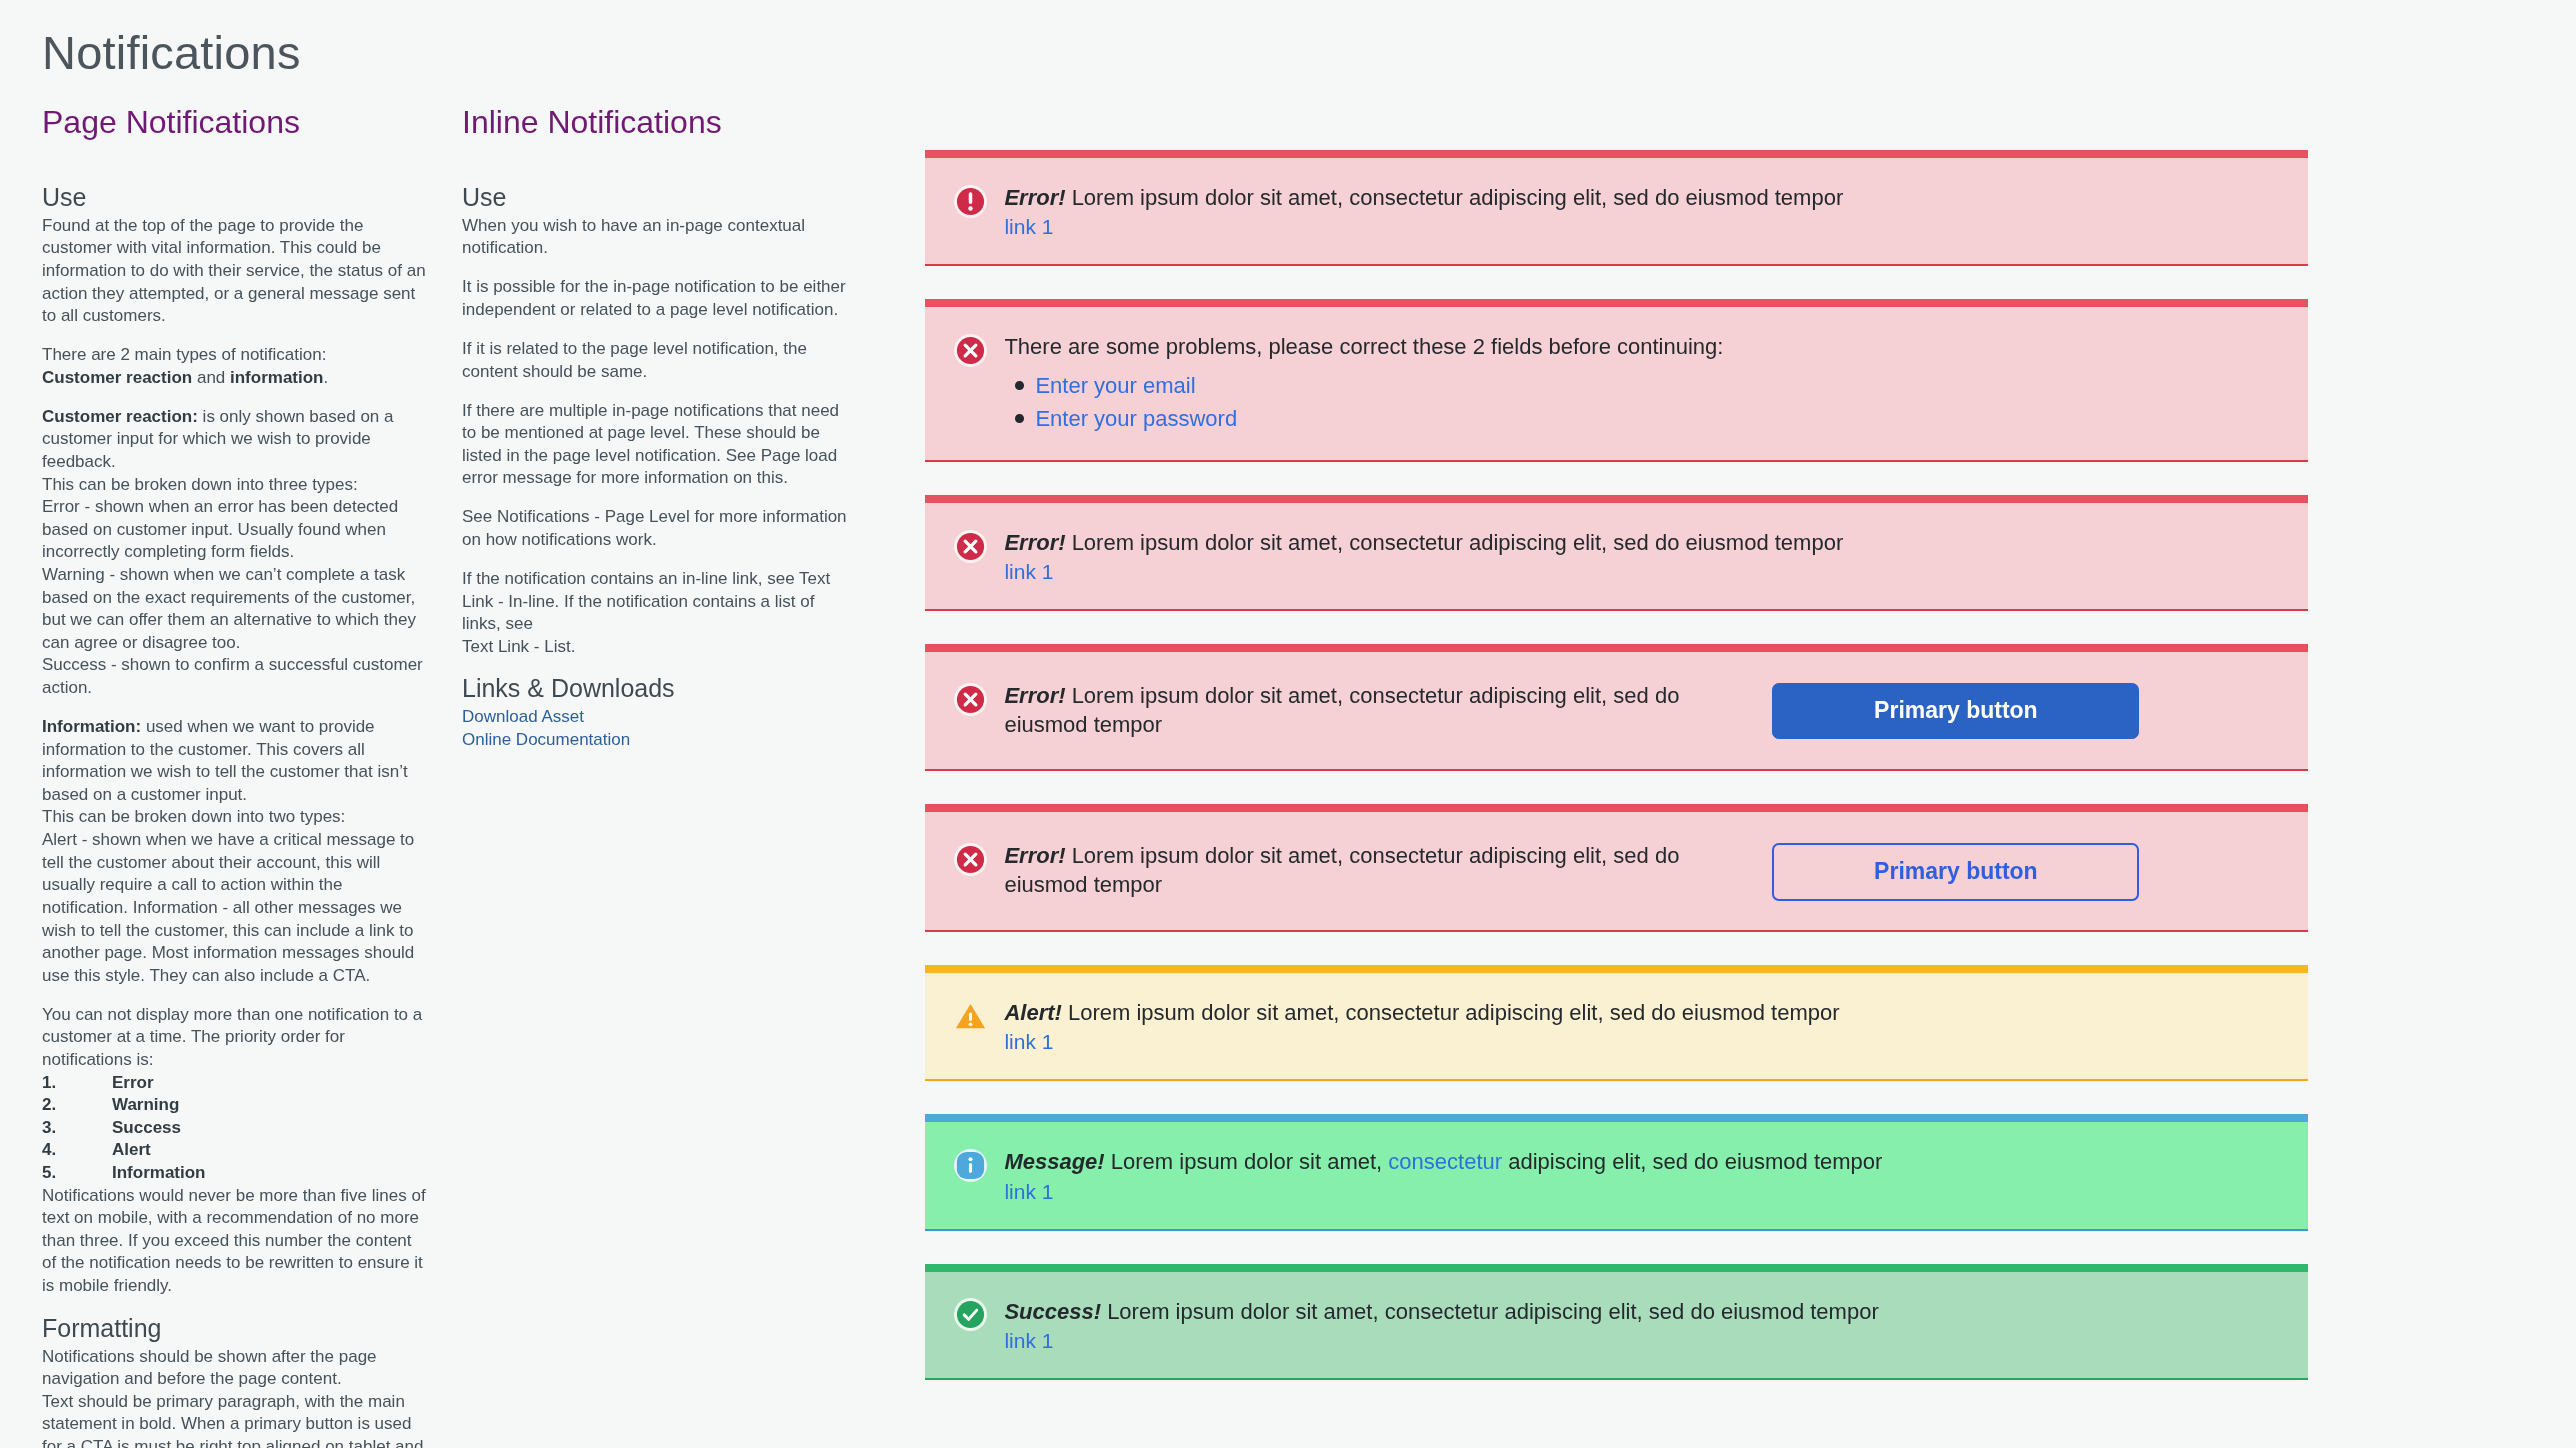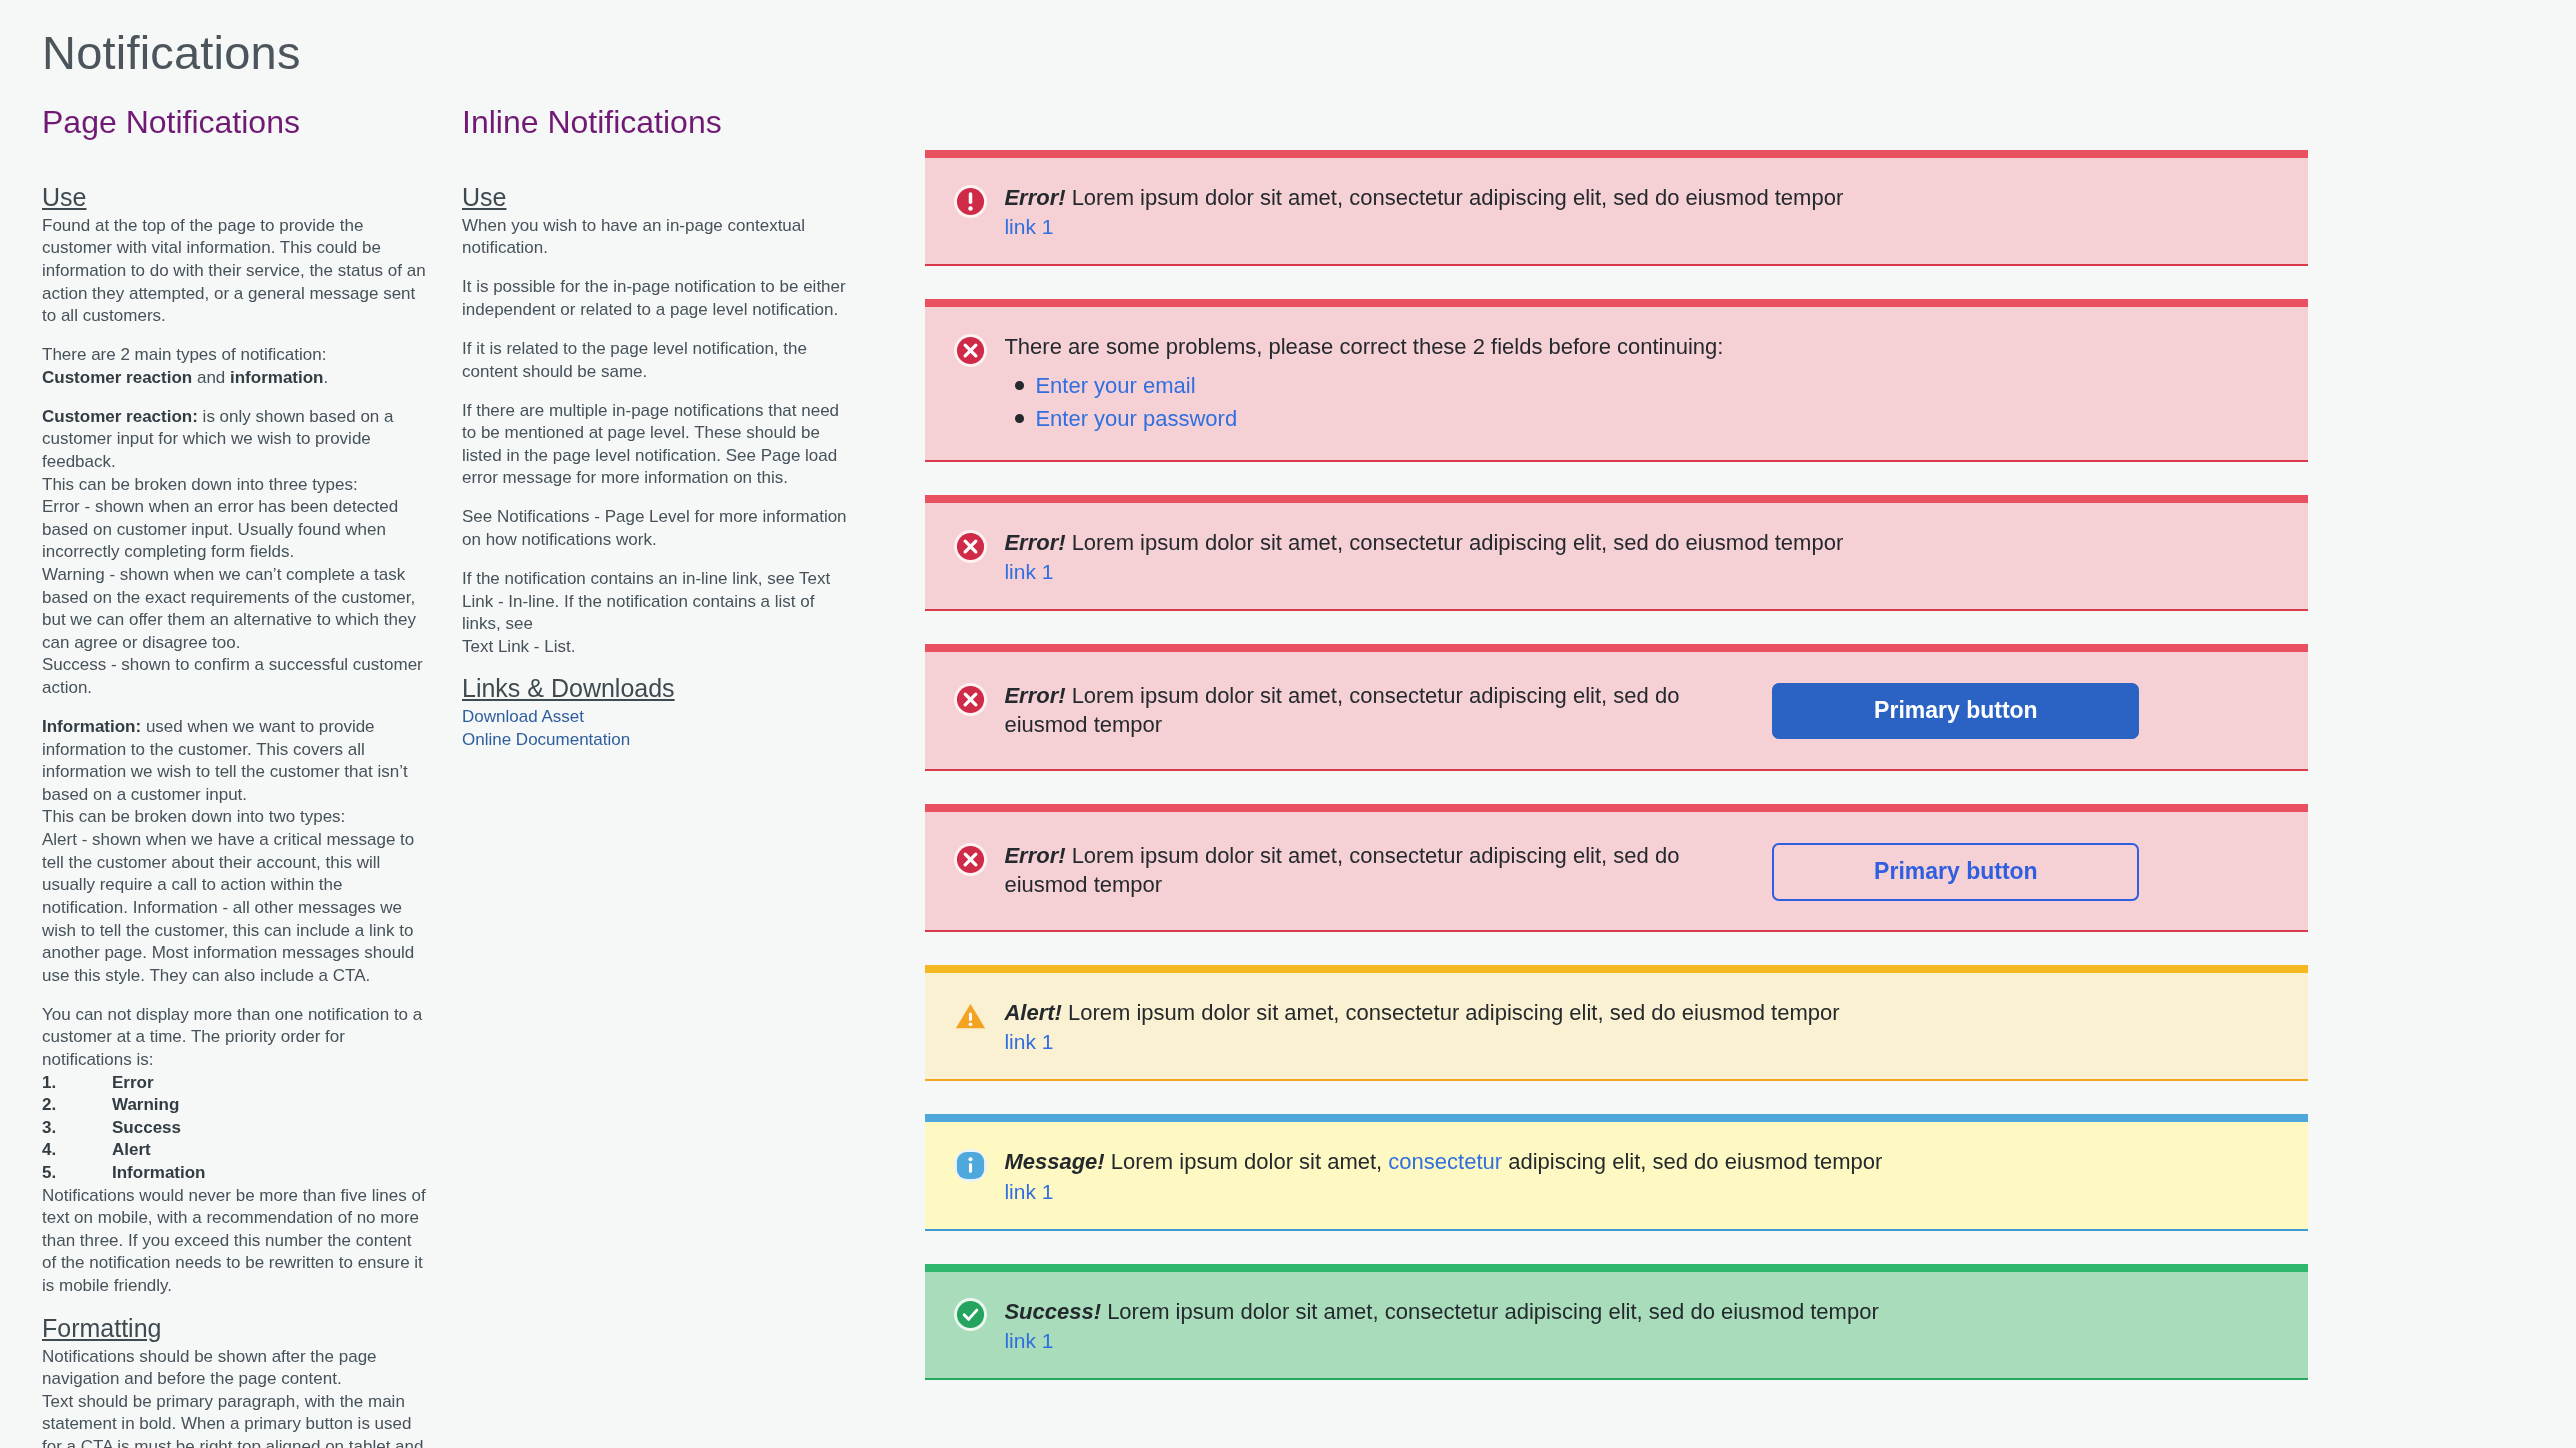--- a/index.html
+++ b/index.html
@@ -36,21 +36,20 @@
     line-height: 1.15;
     margin-bottom: 41px;
     white-space: nowrap;
   }
   .sub-heading {
     font-size: 25px;
     font-weight: 400;
     color: #3f4a50;
     line-height: 1.2;
     margin-bottom: 2.9px;
-    text-decoration: underline;
   }
   .sub-heading.spaced { margin-top: 15px; }
   .body-text {
     font-size: 17px;
     line-height: 1.33;
     color: #46525a;
     margin-bottom: 0;
   }
   .body-text + .body-text { margin-top: 16.4px; }
   .body-text b { font-weight: 700; color: #323c43; }
@@ -73,21 +72,21 @@
     width: 1383px;
     display: flex;
     align-items: flex-start;
     padding: 25px 29px 25px 29px;
     margin-bottom: 33px;
   }
   .notif.tall { padding-top: 29px; padding-bottom: 29px; }
 
   .notif.error   { background:#f5d0d5; border-top:8.7px solid #ea5160; border-bottom:2.9px solid #d93b4c; }
   .notif.warning { background:#faf0d2; border-top:8.7px solid #f5b820; border-bottom:2.9px solid #f0a91e; }
-  .notif.info    { background:#fef9c3; border-top:8.7px solid #4fa8dc; border-bottom:2.9px solid #3f9ad2; }
+  .notif.info    { background:#86efac; border-top:8.7px solid #4fa8dc; border-bottom:2.9px solid #3f9ad2; }
   .notif.success { background:#a8dcbb; border-top:8.7px solid #2fb86d; border-bottom:2.9px solid #24a85f; }
 
   .notif-icon {
     flex: 0 0 auto;
     width: 33px; height: 33px;
     margin-right: 17.4px;
     margin-top: 1.9px;
     position: relative;
   }
   .notif-icon svg { display: block; width: 33px; height: 33px; }

